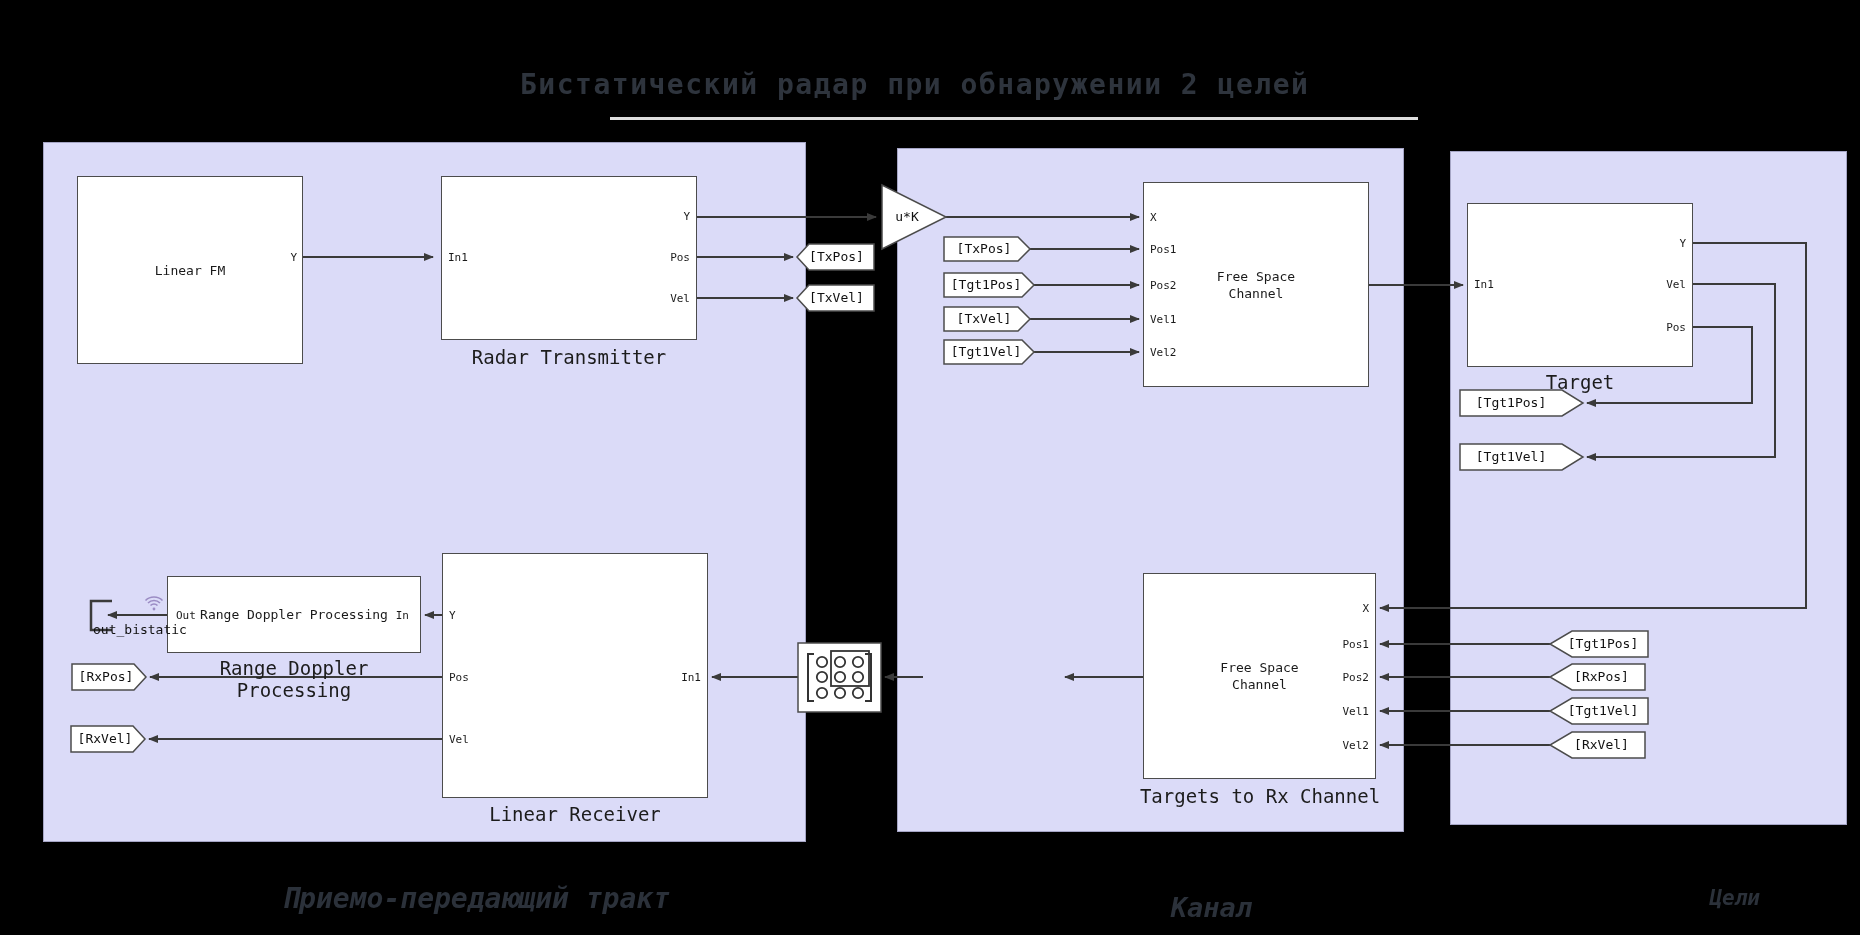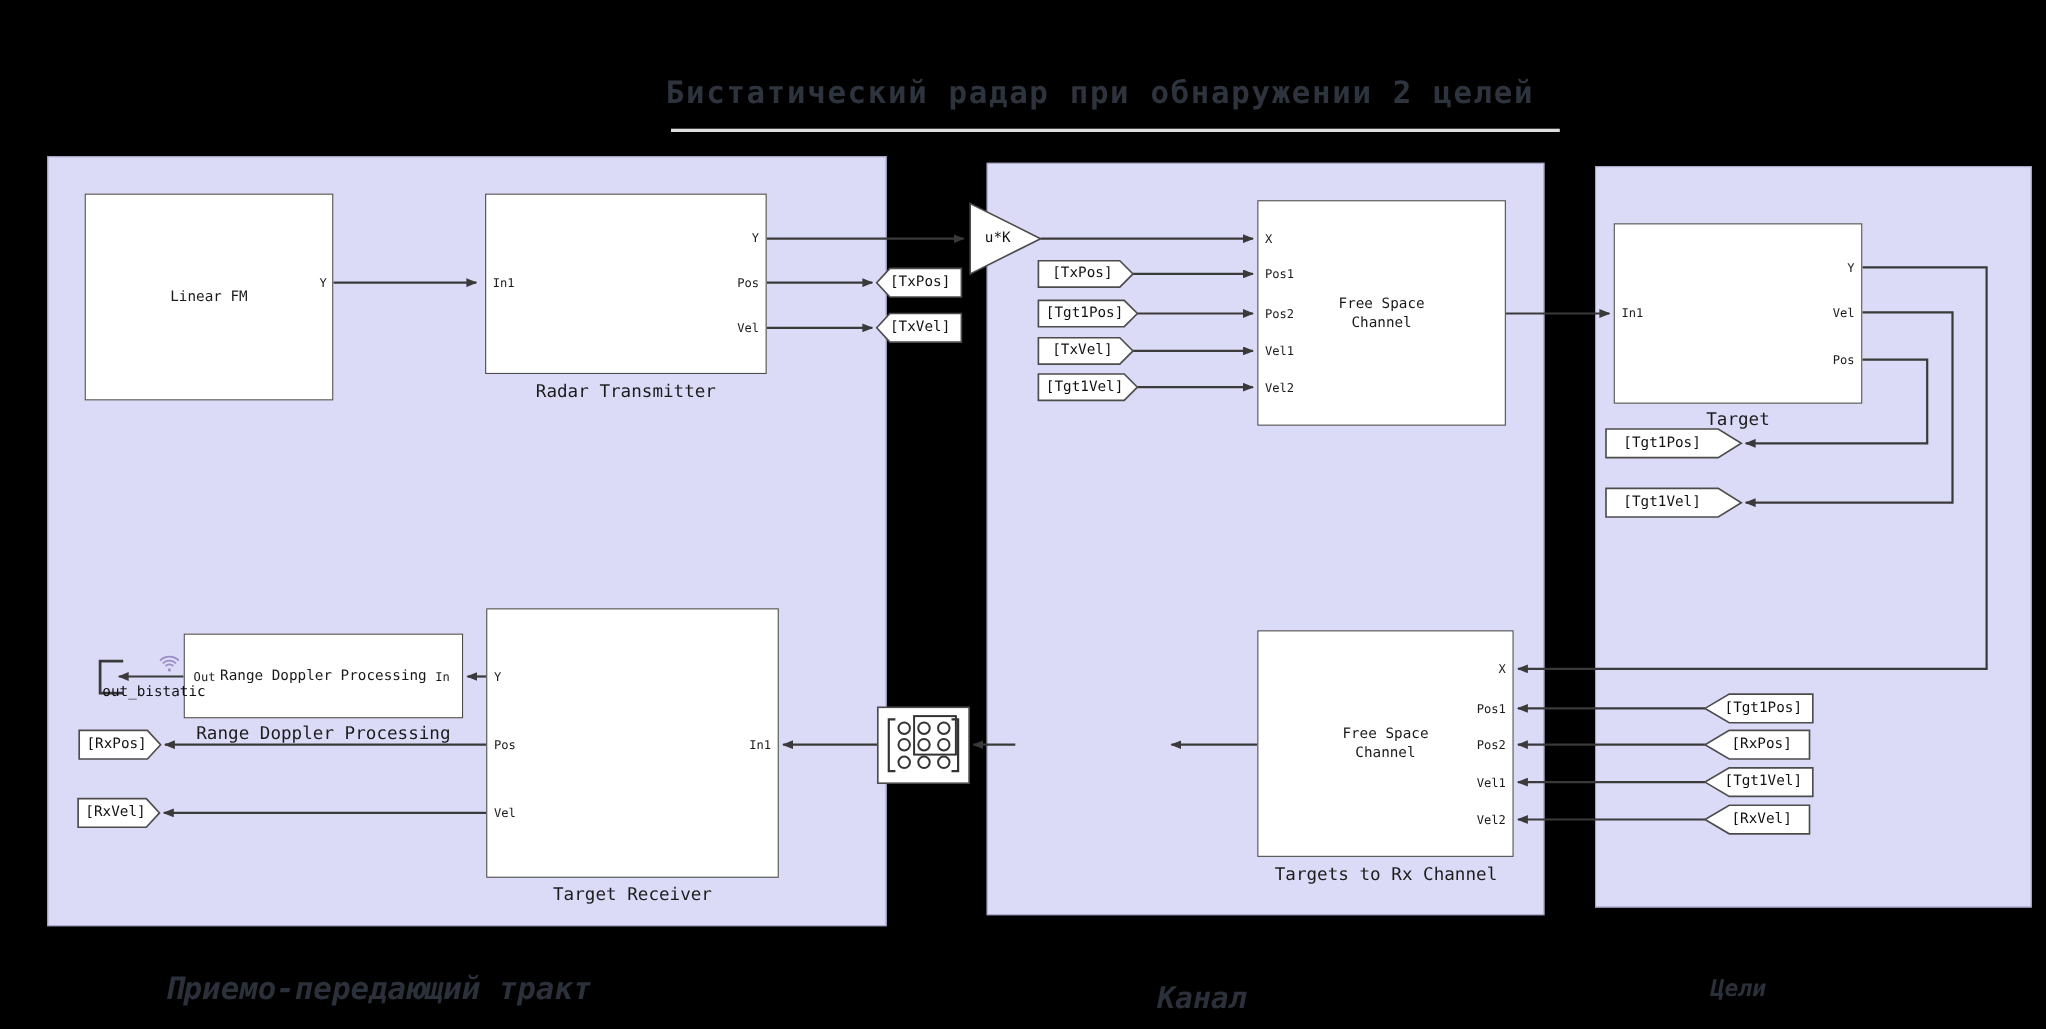--- a/index.html
+++ b/index.html
@@ -4,27 +4,27 @@
 <style>
   html,body{margin:0;padding:0;background:#000;}
   #canvas{position:relative;width:1860px;height:935px;background:#000;overflow:hidden;
           font-family:"DejaVu Sans Mono","Liberation Mono",monospace;}
   .region{position:absolute;background:#dbdbf8;border:1px solid #a5a5c5;z-index:1;}
   #svglayer{position:absolute;left:0;top:0;z-index:2;}
   .block{position:absolute;background:#fff;border:1.5px solid #4c4c4c;z-index:3;
          display:flex;align-items:center;justify-content:center;flex-direction:column;
          color:#1a1a1a;font-size:13px;line-height:17px;box-sizing:border-box;}
   .port{position:absolute;font-size:11px;color:#1a1a1a;line-height:14px;z-index:4;}
-  .blabel{position:absolute;z-index:3;color:#1c1c1c;font-size:16px;text-align:center;}
+  .blabel{position:absolute;z-index:3;color:#1c1c1c;font-size:19px;text-align:center;}
   .tagtext{position:absolute;z-index:4;color:#111;font-size:13px;line-height:16px;text-align:center;}
   .freetext{position:absolute;z-index:4;color:#111;}
-  #title{position:absolute;left:520px;top:68px;width:960px;text-align:center;z-index:4;
+  #title{position:absolute;left:520px;top:68px;width:960px;z-index:4;
          font-size:28px;font-weight:bold;letter-spacing:1.5px;color:#2e343d;}
   #title-underline{position:absolute;left:610px;top:117px;width:808px;height:3px;background:#dedede;z-index:4;}
-  .seclabel{position:absolute;z-index:4;font-weight:bold;font-style:italic;color:#2b313a;text-align:left;}
+  .seclabel{position:absolute;z-index:4;font-weight:bold;font-style:italic;color:#2b313a;text-align:right;}
   #sec-transceiver{left:150px;top:882px;width:520px;font-size:28px;}
   #sec-channel{left:1052px;top:892px;width:200px;font-size:27px;}
   #sec-targets{left:1555px;top:886px;width:205px;font-size:21px;}
 </style>
 </head>
 <body>
 
 <div id="canvas">
 
   <div id="title">Бистатический радар при обнаружении 2 целей</div>
@@ -156,21 +156,21 @@
     <span class="port" style="right:11px;top:32px;">In</span>
   </div>
   <div class="blabel" style="left:167px;top:657px;width:254px;">Range Doppler Processing</div>
 
   <div class="block" style="left:442px;top:553px;width:266px;height:245px;">
     <span class="port" style="left:6px;top:55px;">Y</span>
     <span class="port" style="left:6px;top:117px;">Pos</span>
     <span class="port" style="left:6px;top:179px;">Vel</span>
     <span class="port" style="right:6px;top:117px;">In1</span>
   </div>
-  <div class="blabel" style="left:442px;top:803px;width:266px;">Target Receiver</div>
+  <div class="blabel" style="left:442px;top:803px;width:266px;">Linear Receiver</div>
 
 
   <div class="block" style="left:1143px;top:573px;width:233px;height:206px;">
     <span>Free Space</span>
     <span>Channel</span>
     <span class="port" style="right:6px;top:28px;">X</span>
     <span class="port" style="right:6px;top:64px;">Pos1</span>
     <span class="port" style="right:6px;top:97px;">Pos2</span>
     <span class="port" style="right:6px;top:131px;">Vel1</span>
     <span class="port" style="right:6px;top:165px;">Vel2</span>

